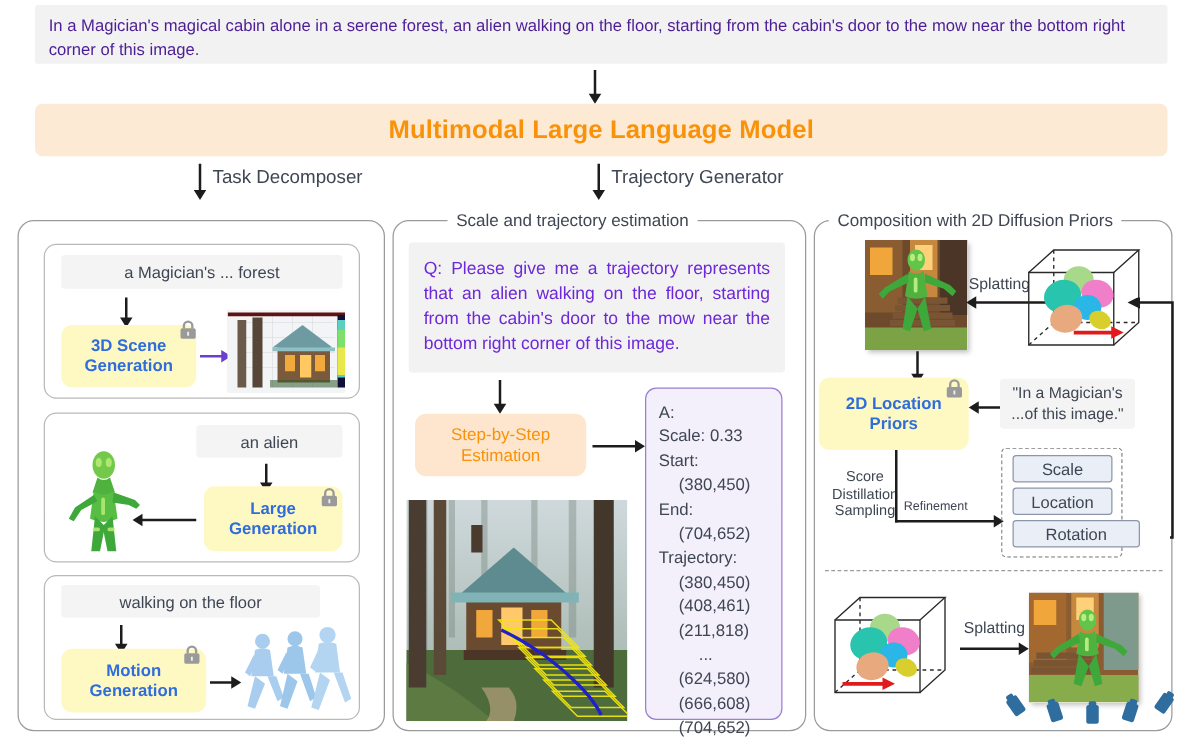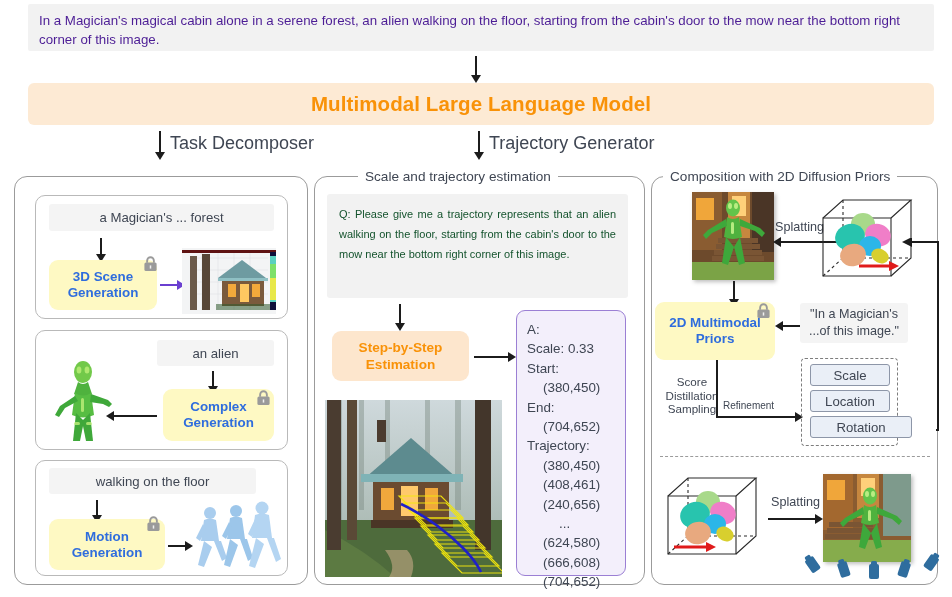--- a/index.html
+++ b/index.html
@@ -30,21 +30,21 @@
   }
 
   
   .mllm{
     position:absolute; left:28px; top:83px; width:906px; height:42px;
     background:#fdead4; border-radius:6px;
     display:flex; align-items:center; justify-content:center;
     color:#f99208; font-size:20.5px; font-weight:bold; letter-spacing:.1px;
   }
 
-  .edge-label{ position:absolute; font-size:18px; color:#3f4653; white-space:nowrap;}
+  .edge-label{ position:absolute; font-size:15px; color:#3f4653; white-space:nowrap;}
 
   
   .panel{
     position:absolute; border:1.3px solid #9b9b9b; border-radius:13px;
     background:#fff;
   }
   .panel-title{
     position:absolute; background:#fff; padding:0 7px;
     font-size:13.6px; color:#3f4653; white-space:nowrap;
     transform:translateY(-50%);
@@ -62,21 +62,21 @@
 
   .blue-box{
     position:absolute; background:#fef9c3; border-radius:9px;
     display:flex; align-items:center; justify-content:center;
     color:#2f6ddd; font-weight:bold; font-size:13.4px;
     text-align:center; line-height:16px;
   }
   .orange-box{
     position:absolute; background:#fde6cd; border-radius:9px;
     display:flex; align-items:center; justify-content:center;
-    color:#f99208; font-weight:bold; font-size:13.6px;
+    color:#f99208; font-weight:normal; font-size:13.6px;
     text-align:center; line-height:17px;
   }
 
   .lock{ position:absolute; width:15px; height:16px; }
 
   
   .h-arrow{ position:absolute; height:2px; background:#1c1c1c; }
   .h-arrow:after{
     content:""; position:absolute; right:-7px; top:50%; transform:translateY(-50%);
     border-top:5px solid transparent; border-bottom:5px solid transparent;
@@ -93,21 +93,21 @@
   
   .answer{
     position:absolute; border:1.6px solid #9b7fd4; border-radius:9px;
     background:#f3effb; font-size:13.4px; line-height:19.4px; color:#3f4653;
     padding:9px 0 0 10px;
   }
   .answer .ind{ padding-left:16px; }
 
   .qbox{
     position:absolute; background:#f2f2f2; border-radius:3px;
-    font-size:11px; line-height:20px; color:#14532d;
+    font-size:14px; line-height:20px; color:#6d28d9;
     padding:10px 12px; text-align:justify;
   }
 
   
   .dash-group{
     position:absolute; border:1.6px dashed #7d7d7d; border-radius:4px;
   }
   .param{
     position:absolute; border:1.2px solid #8d96a8; border-radius:3px;
     background:#eaeff7; display:flex; align-items:center; justify-content:center;
@@ -179,21 +179,21 @@
     <rect x="70" y="36" width="8" height="13" fill="#f2a93b"></rect>
     <path d="M36 30 H86 V33 H36 Z" fill="#8fc0c4"></path>
     <rect x="34" y="56" width="54" height="6" fill="#2f5a2c" opacity=".55"></rect>
   </svg>
 </div>
 
 <div class="card" style="left:35px; top:330px; width:253px; height:120px;"></div>
 <div class="gray-chip" style="left:157px; top:340px; width:117px; height:26px;">an alien</div>
 <div class="v-arrow" style="left:212px; top:371px; height:16px;"></div>
 <div class="blue-box" style="left:163px; top:389px; width:111px; height:52px; flex-direction:column;">
-  <span>Complex</span>
+  <span>Large</span>
   <span>Generation</span>
 </div>
 <svg class="lock" style="left:256px; top:390px;" viewBox="0 0 16 17">
   <rect x="1.5" y="7" width="13" height="9" rx="1.6" fill="#9a9a9a"></rect>
   <path d="M4.4 7.2V4.9a3.6 3.6 0 0 1 7.2 0v2.3" fill="none" stroke="#9a9a9a" stroke-width="2"></path>
   <rect x="7.2" y="10" width="1.6" height="3.4" fill="#efefef"></rect>
 </svg>
 <div class="h-arrow left" style="left:113px; top:415px; width:44px;"></div>
 
 <div class="img" style="left:52px; top:360px; width:62px; height:84px;">
@@ -276,21 +276,21 @@
 <div class="answer" style="left:516px; top:310px; width:110px; height:266px;">
   <div>A:</div>
   <div>Scale: 0.33</div>
   <div>Start:</div>
   <div class="ind">(380,450)</div>
   <div>End:</div>
   <div class="ind">(704,652)</div>
   <div>Trajectory:</div>
   <div class="ind">(380,450)</div>
   <div class="ind">(408,461)</div>
-  <div class="ind">(240,656)</div>
+  <div class="ind">(211,818)</div>
   <div class="ind" style="padding-left:32px;">...</div>
   <div class="ind">(624,580)</div>
   <div class="ind">(666,608)</div>
   <div class="ind">(704,652)</div>
 </div>
 
 <div class="img" style="left:325px; top:400px; width:177px; height:177px;">
   <svg viewBox="0 0 177 177" style="width:177px;height:177px;display:block;">
     <defs>
       <linearGradient id="sky" x1="0" y1="0" x2="0" y2="1">
@@ -398,21 +398,21 @@
       <ellipse cx="65" cy="64" rx="9" ry="7" fill="#d8cf2e" transform="rotate(25 65 64)"></ellipse>
     </g>
     <path d="M44 74 H76" stroke="#e01b1b" stroke-width="3"></path>
     <path d="M84 74 l-10 -5 v10 Z" fill="#e01b1b"></path>
   </svg>
 </div>
 
 <div class="v-arrow" style="left:733px; top:281px; height:19px;"></div>
 
 <div class="blue-box" style="left:655px; top:302px; width:120px; height:58px; flex-direction:column;">
-  <span>2D Multimodal</span>
+  <span>2D Location</span>
   <span>Priors</span>
 </div>
 <svg class="lock" style="left:756px; top:303px;" viewBox="0 0 16 17">
   <rect x="1.5" y="7" width="13" height="9" rx="1.6" fill="#9a9a9a"></rect>
   <path d="M4.4 7.2V4.9a3.6 3.6 0 0 1 7.2 0v2.3" fill="none" stroke="#9a9a9a" stroke-width="2"></path>
   <rect x="7.2" y="10" width="1.6" height="3.4" fill="#efefef"></rect>
 </svg>
 
 <div class="h-arrow left" style="left:782px; top:325px; width:24px;"></div>
 

